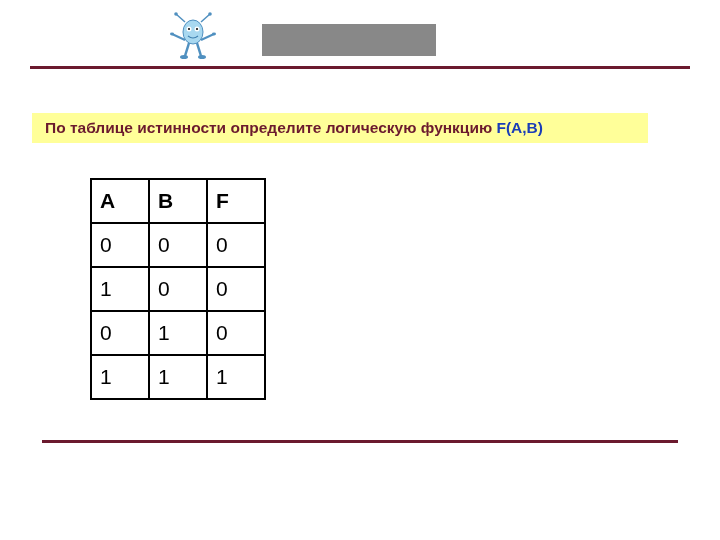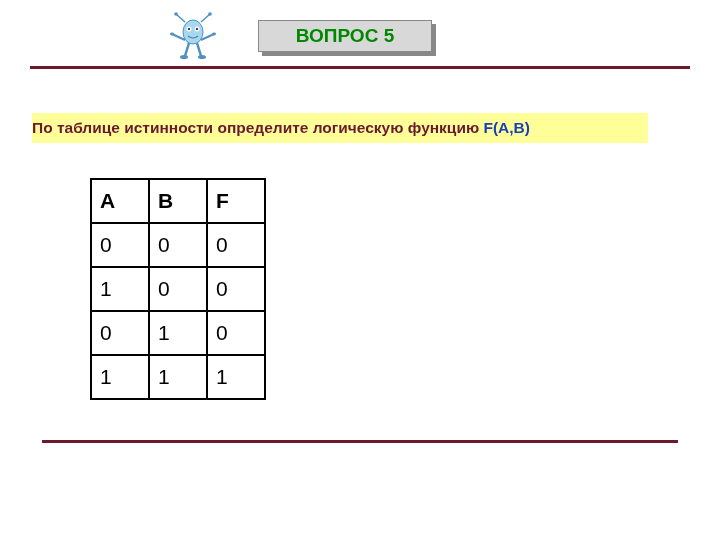--- a/index.html
+++ b/index.html
@@ -58,20 +58,21 @@
     }
     .instruction-box {
       position: absolute;
       left: 32px;
       top: 113px;
       width: 616px;
       height: 30px;
       background: #ffff99;
       display: flex;
       align-items: center;
+      padding-left: 13px;
     }
     .instruction-text {
       font-weight: bold;
       font-size: 15.5px;
       color: #6b1a2e;
     }
     .instruction-text .fab {
       color: #1a3db8;
     }
     .truth-table {
@@ -126,23 +127,20 @@
       <line x1="33" y1="28" x2="46" y2="22" stroke="#5090c0" stroke-width="2"></line>
       <ellipse cx="4" cy="22" rx="2" ry="1.4" fill="#5090c0"></ellipse>
       <ellipse cx="46" cy="22" rx="2" ry="1.4" fill="#5090c0"></ellipse>
       <line x1="21" y1="31" x2="17" y2="44" stroke="#5090c0" stroke-width="2.5"></line>
       <line x1="29" y1="31" x2="33" y2="44" stroke="#5090c0" stroke-width="2.5"></line>
       <ellipse cx="16" cy="45" rx="4" ry="2" fill="#5090c0"></ellipse>
       <ellipse cx="34" cy="45" rx="4" ry="2" fill="#5090c0"></ellipse>
     </svg>
   </div>
   <div class="title-box-shadow"></div>
-  <div class="title-box">
-    <span class="title-text">ВОПРОС 5</span>
-  </div>
 </div>
 
 <div class="hr1"></div>
 
 <div class="instruction-box">
   <span class="instruction-text">
     <span>По таблице истинности определите логическую функцию </span><span class="fab">F(A,B)</span>
   </span>
 </div>
 

